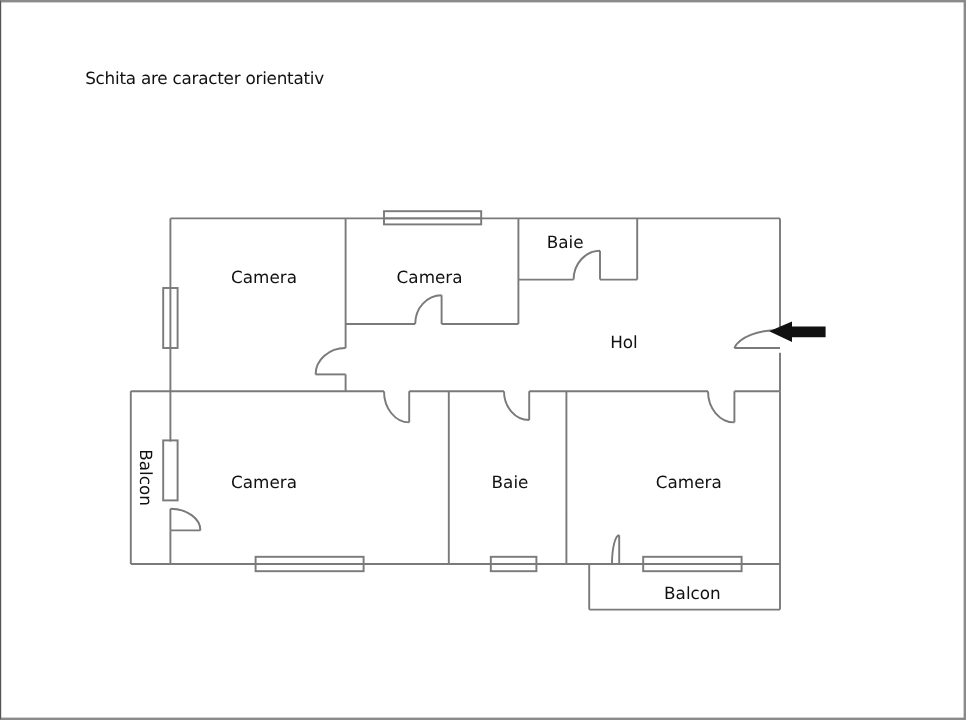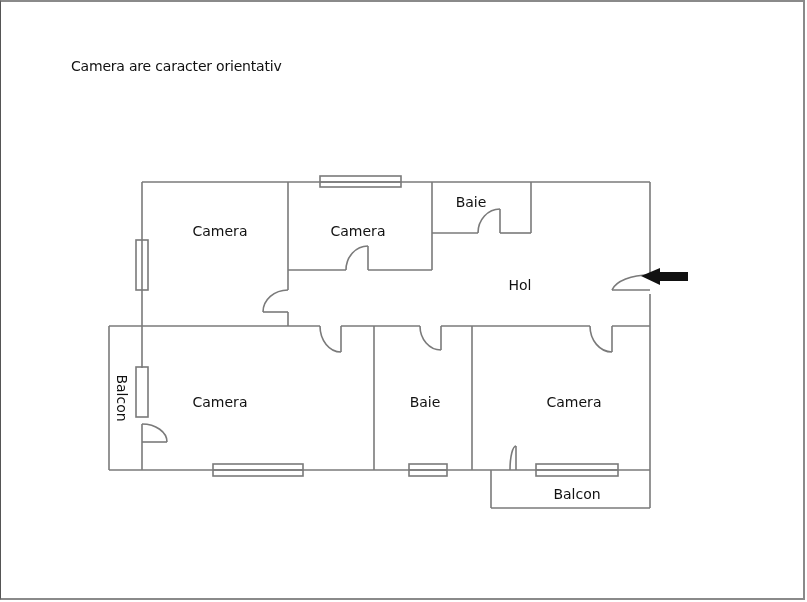--- a/index.html
+++ b/index.html
@@ -15,21 +15,21 @@
     font-family: "DejaVu Sans", sans-serif; font-size: 14px; color: #111;
     letter-spacing: -0.2px;
   }
   svg { position: absolute; left: 0; top: 0; }
   .lbl { font-family: "DejaVu Sans", sans-serif; font-size: 14px; fill: #111; }
 </style>
 </head>
 <body>
 
 <div id="frame"></div>
-<div id="note">Camera are caracter orientativ</div>
+<div id="note">Schita are caracter orientativ</div>
 
 <svg width="807" height="602" viewBox="0 0 807 602">
   <g stroke="#7a7a7a" stroke-width="1.6" fill="none">
 
     <line x1="142" y1="182" x2="650" y2="182"></line>
     <line x1="142" y1="182" x2="142" y2="326"></line>
     <line x1="650" y1="182" x2="650" y2="275"></line>
     <line x1="650" y1="294" x2="650" y2="326"></line>
 
     <line x1="288" y1="182" x2="288" y2="290"></line>

